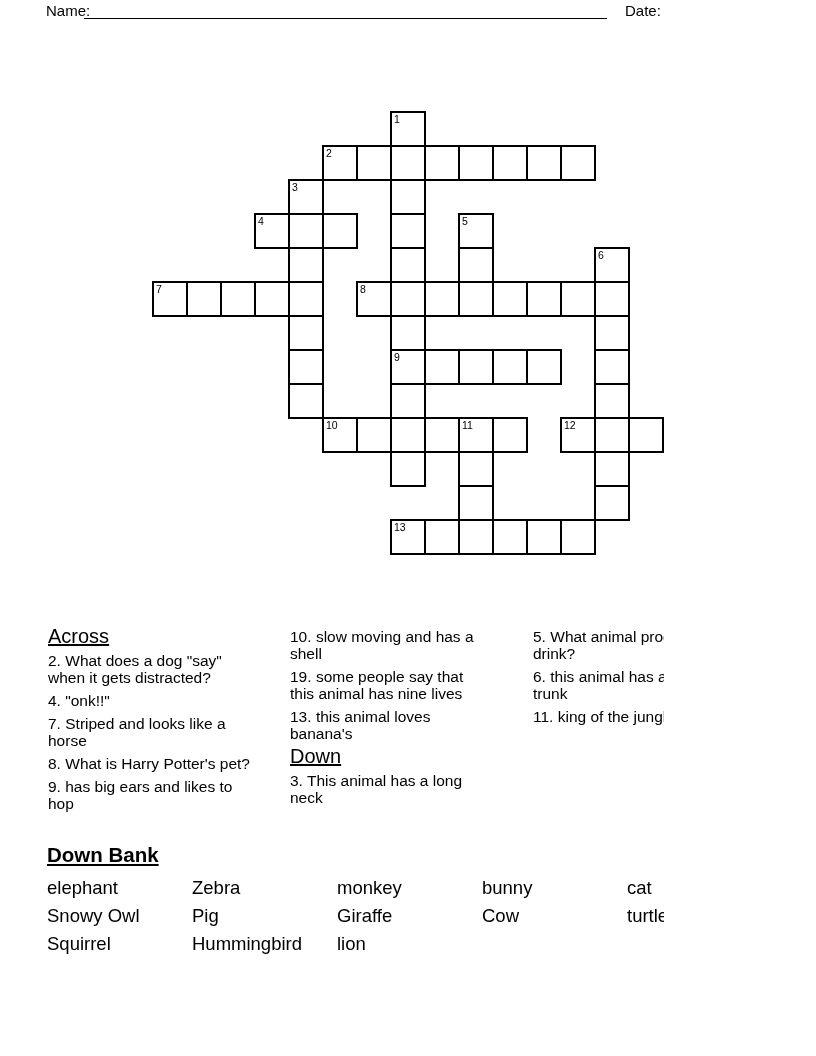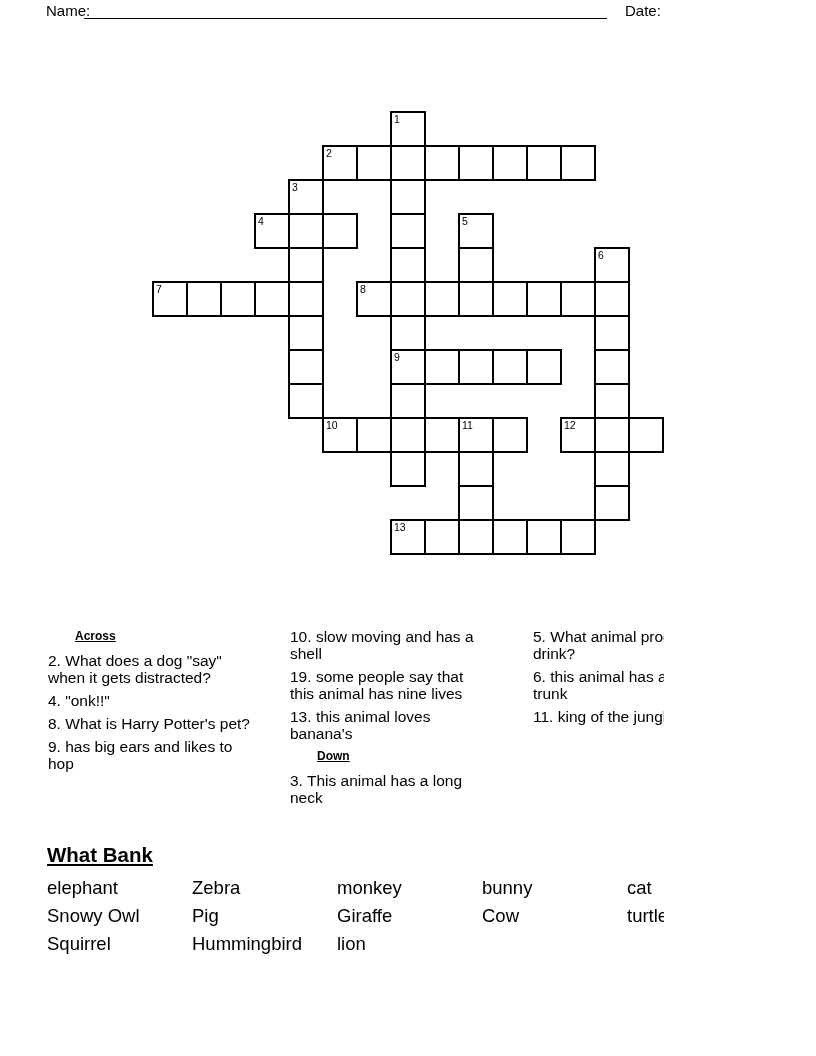--- a/index.html
+++ b/index.html
@@ -75,25 +75,24 @@
   .clue-col {
     position: absolute;
     top: 628px;
     font-size: 15.5px;
     line-height: 17px;
   }
   .col1 { left: 48px;  width: 204px; }
   .col2 { left: 290px; width: 200px; }
   .col3 { left: 533px; width: 186px; }
   .clue-heading {
-    font-weight: 700;
+    font-weight: 400;
     text-decoration: underline;
-    font-size: 12px;
+    font-size: 20px;
     margin-bottom: 7px;
-    margin-left: 27px;
   }
   .clue { margin-bottom: 6px; }
   .cnum { font-weight: 400; }
 
   
   .wordbank { position: absolute; left: 47px; top: 843px; }
   .wb-heading {
     font-size: 20.5px;
     font-weight: 700;
     text-decoration: underline;
@@ -210,40 +209,41 @@
       <div class="cell" style="left: 272px; top: 408px;"></div>
       <div class="cell" style="left: 340px; top: 408px;"></div>
       <div class="cell" style="left: 374px; top: 408px;"></div>
       <div class="cell" style="left: 408px; top: 408px;"></div>
     </div>
 
   <div class="clue-col col1">
     <div class="clue-heading">Across</div>
     <div class="clue"><b class="cnum">2.</b> <span>What does a dog "say" when it gets distracted?</span></div>
     <div class="clue"><b class="cnum">4.</b> <span>"onk!!"</span></div>
+    <div class="clue"><b class="cnum">7.</b> <span>Striped and looks like a horse</span></div>
     <div class="clue"><b class="cnum">8.</b> <span>What is Harry Potter's pet?</span></div>
     <div class="clue"><b class="cnum">9.</b> <span>has big ears and likes to hop</span></div>
   </div>
 
   <div class="clue-col col2">
     <div class="clue"><b class="cnum">10.</b> <span>slow moving and has a shell</span></div>
     <div class="clue"><b class="cnum">19.</b> <span>some people say that this animal has nine lives</span></div>
     <div class="clue"><b class="cnum">13.</b> <span>this animal loves banana's</span></div>
     <div class="clue-heading">Down</div>
     <div class="clue"><b class="cnum">3.</b> <span>This animal has a long neck</span></div>
   </div>
 
   <div class="clue-col col3">
     <div class="clue"><b class="cnum">5.</b> <span>What animal produces a drink?</span></div>
     <div class="clue"><b class="cnum">6.</b> <span>this animal has a that trunk</span></div>
     <div class="clue"><b class="cnum">11.</b> <span>king of the jungle</span></div>
   </div>
 
   <div class="wordbank">
-    <div class="wb-heading">What Bank</div>
+    <div class="wb-heading">Down Bank</div>
     <div class="wb-grid">
       <span>elephant</span>
       <span>Zebra</span>
       <span>monkey</span>
       <span>bunny</span>
       <span>cat</span>
       <span>Snowy Owl</span>
       <span>Pig</span>
       <span>Giraffe</span>
       <span>Cow</span>

